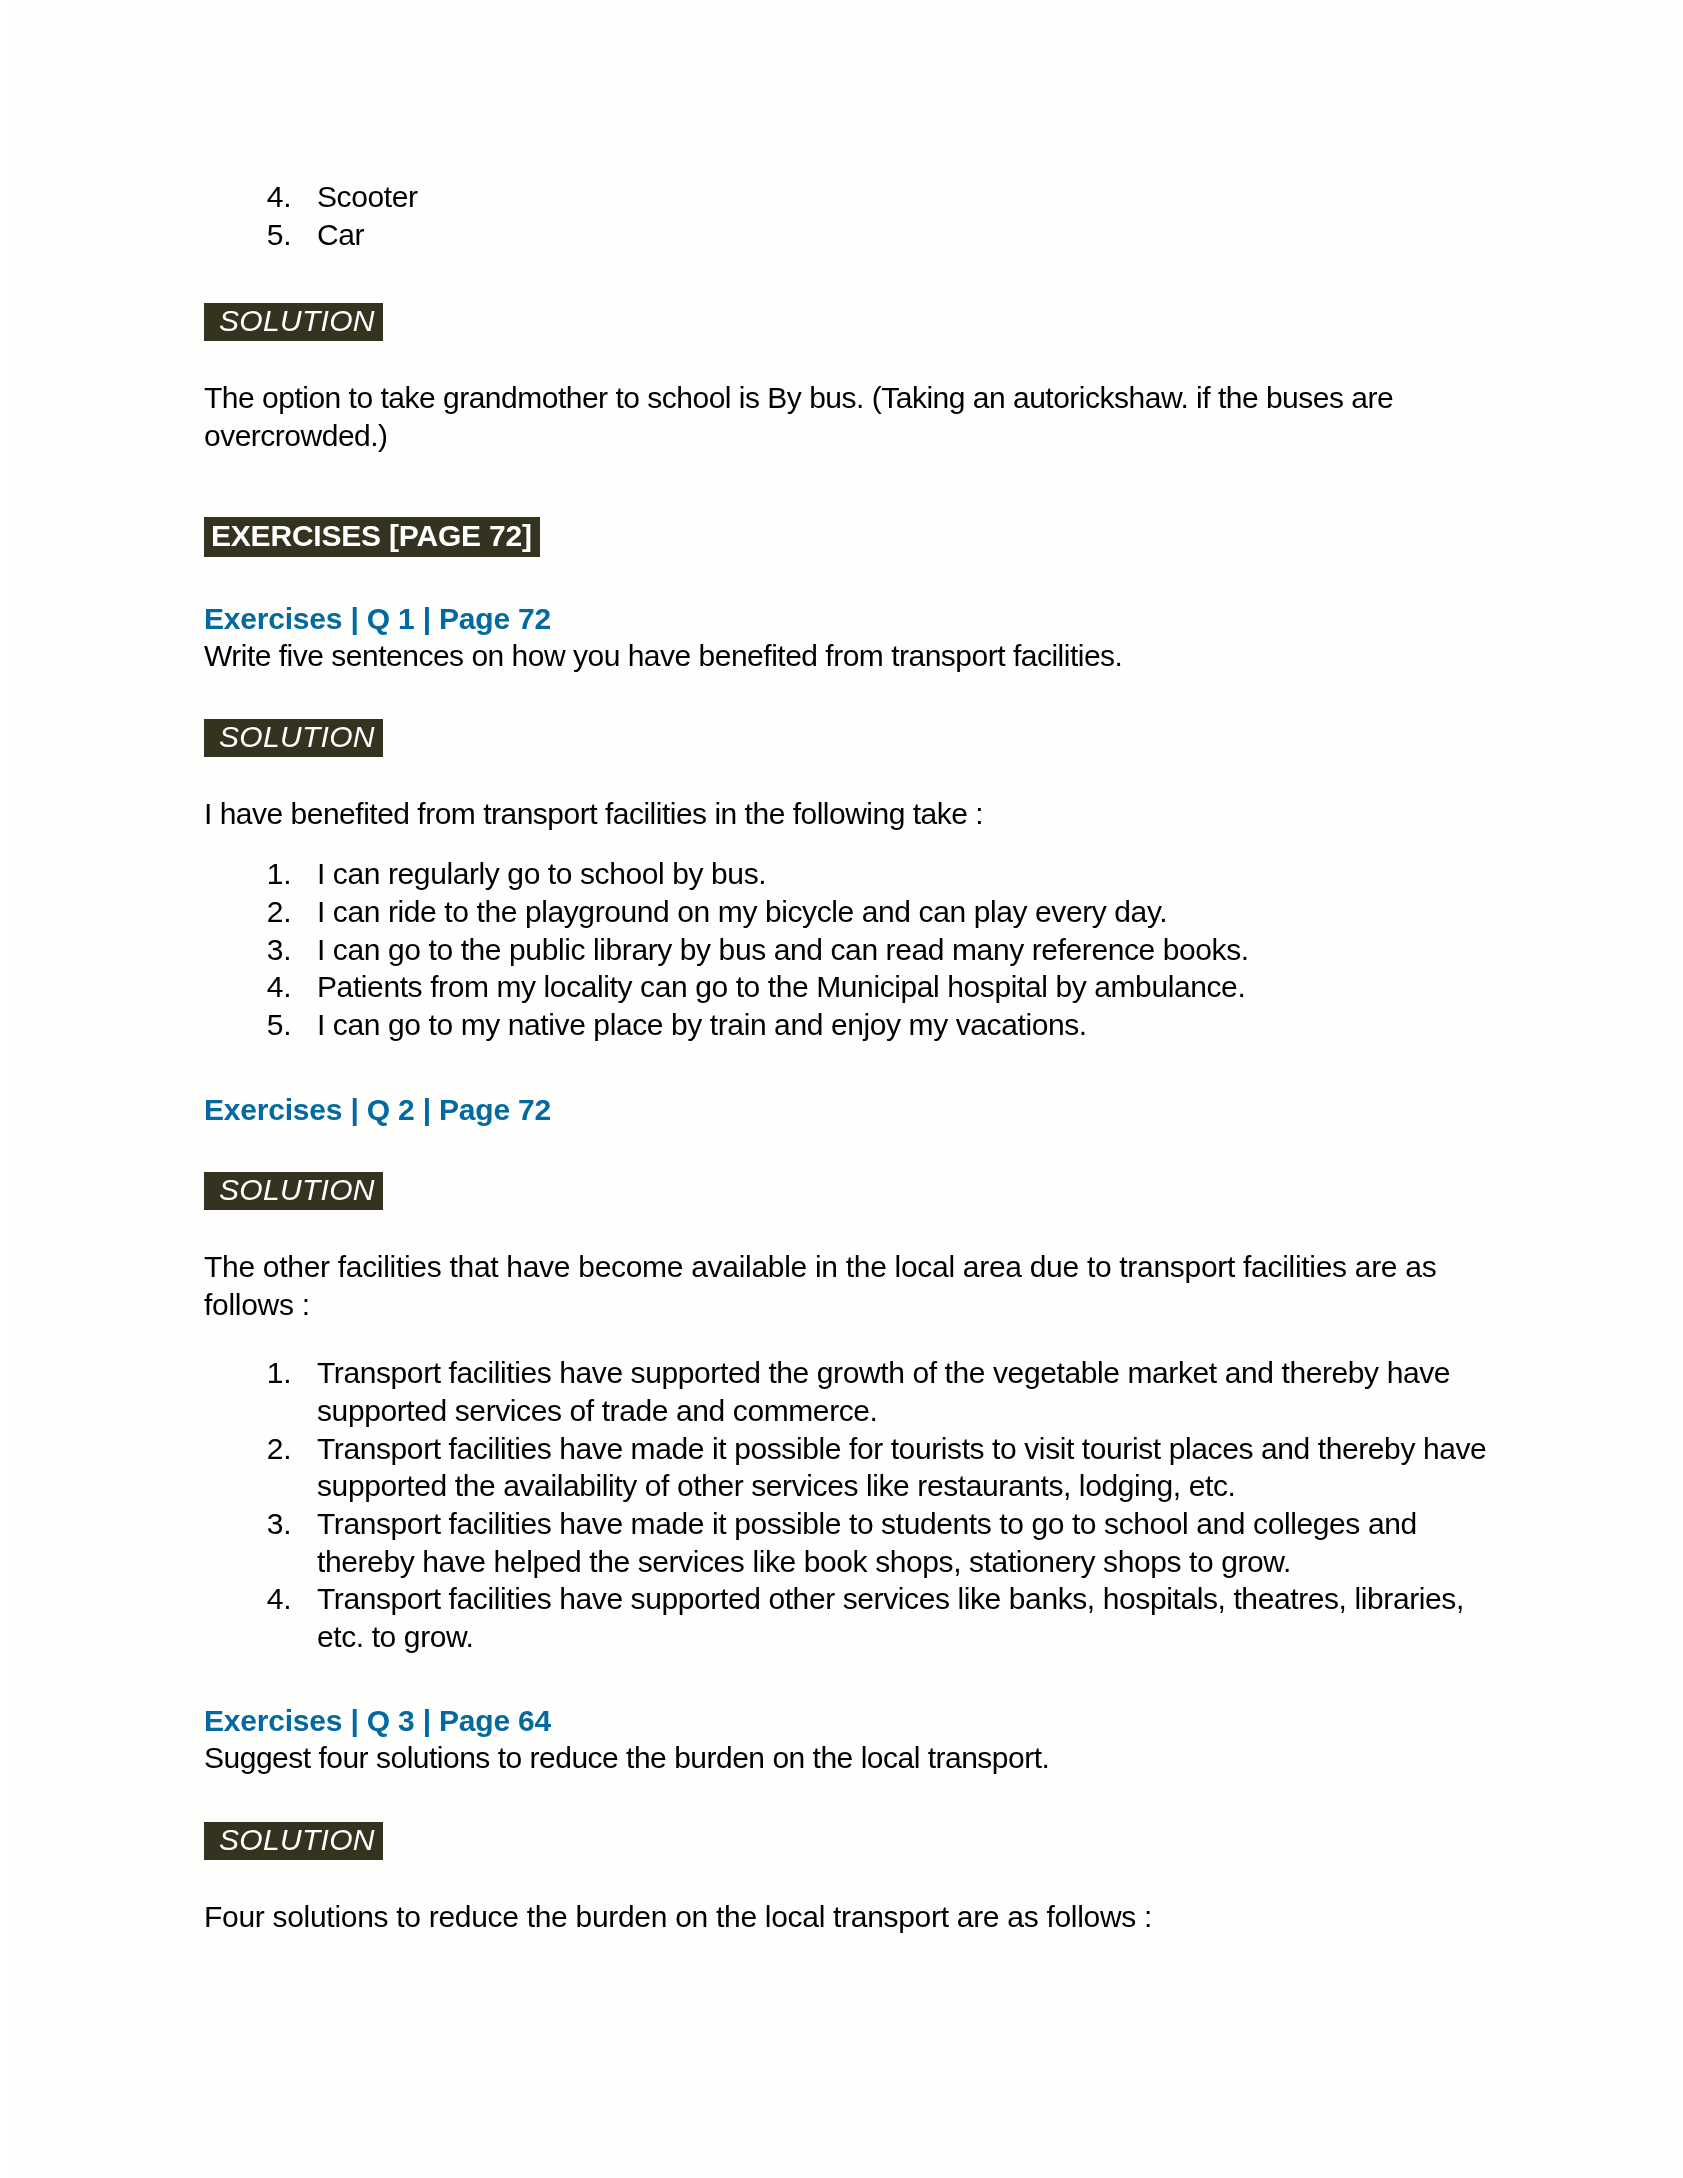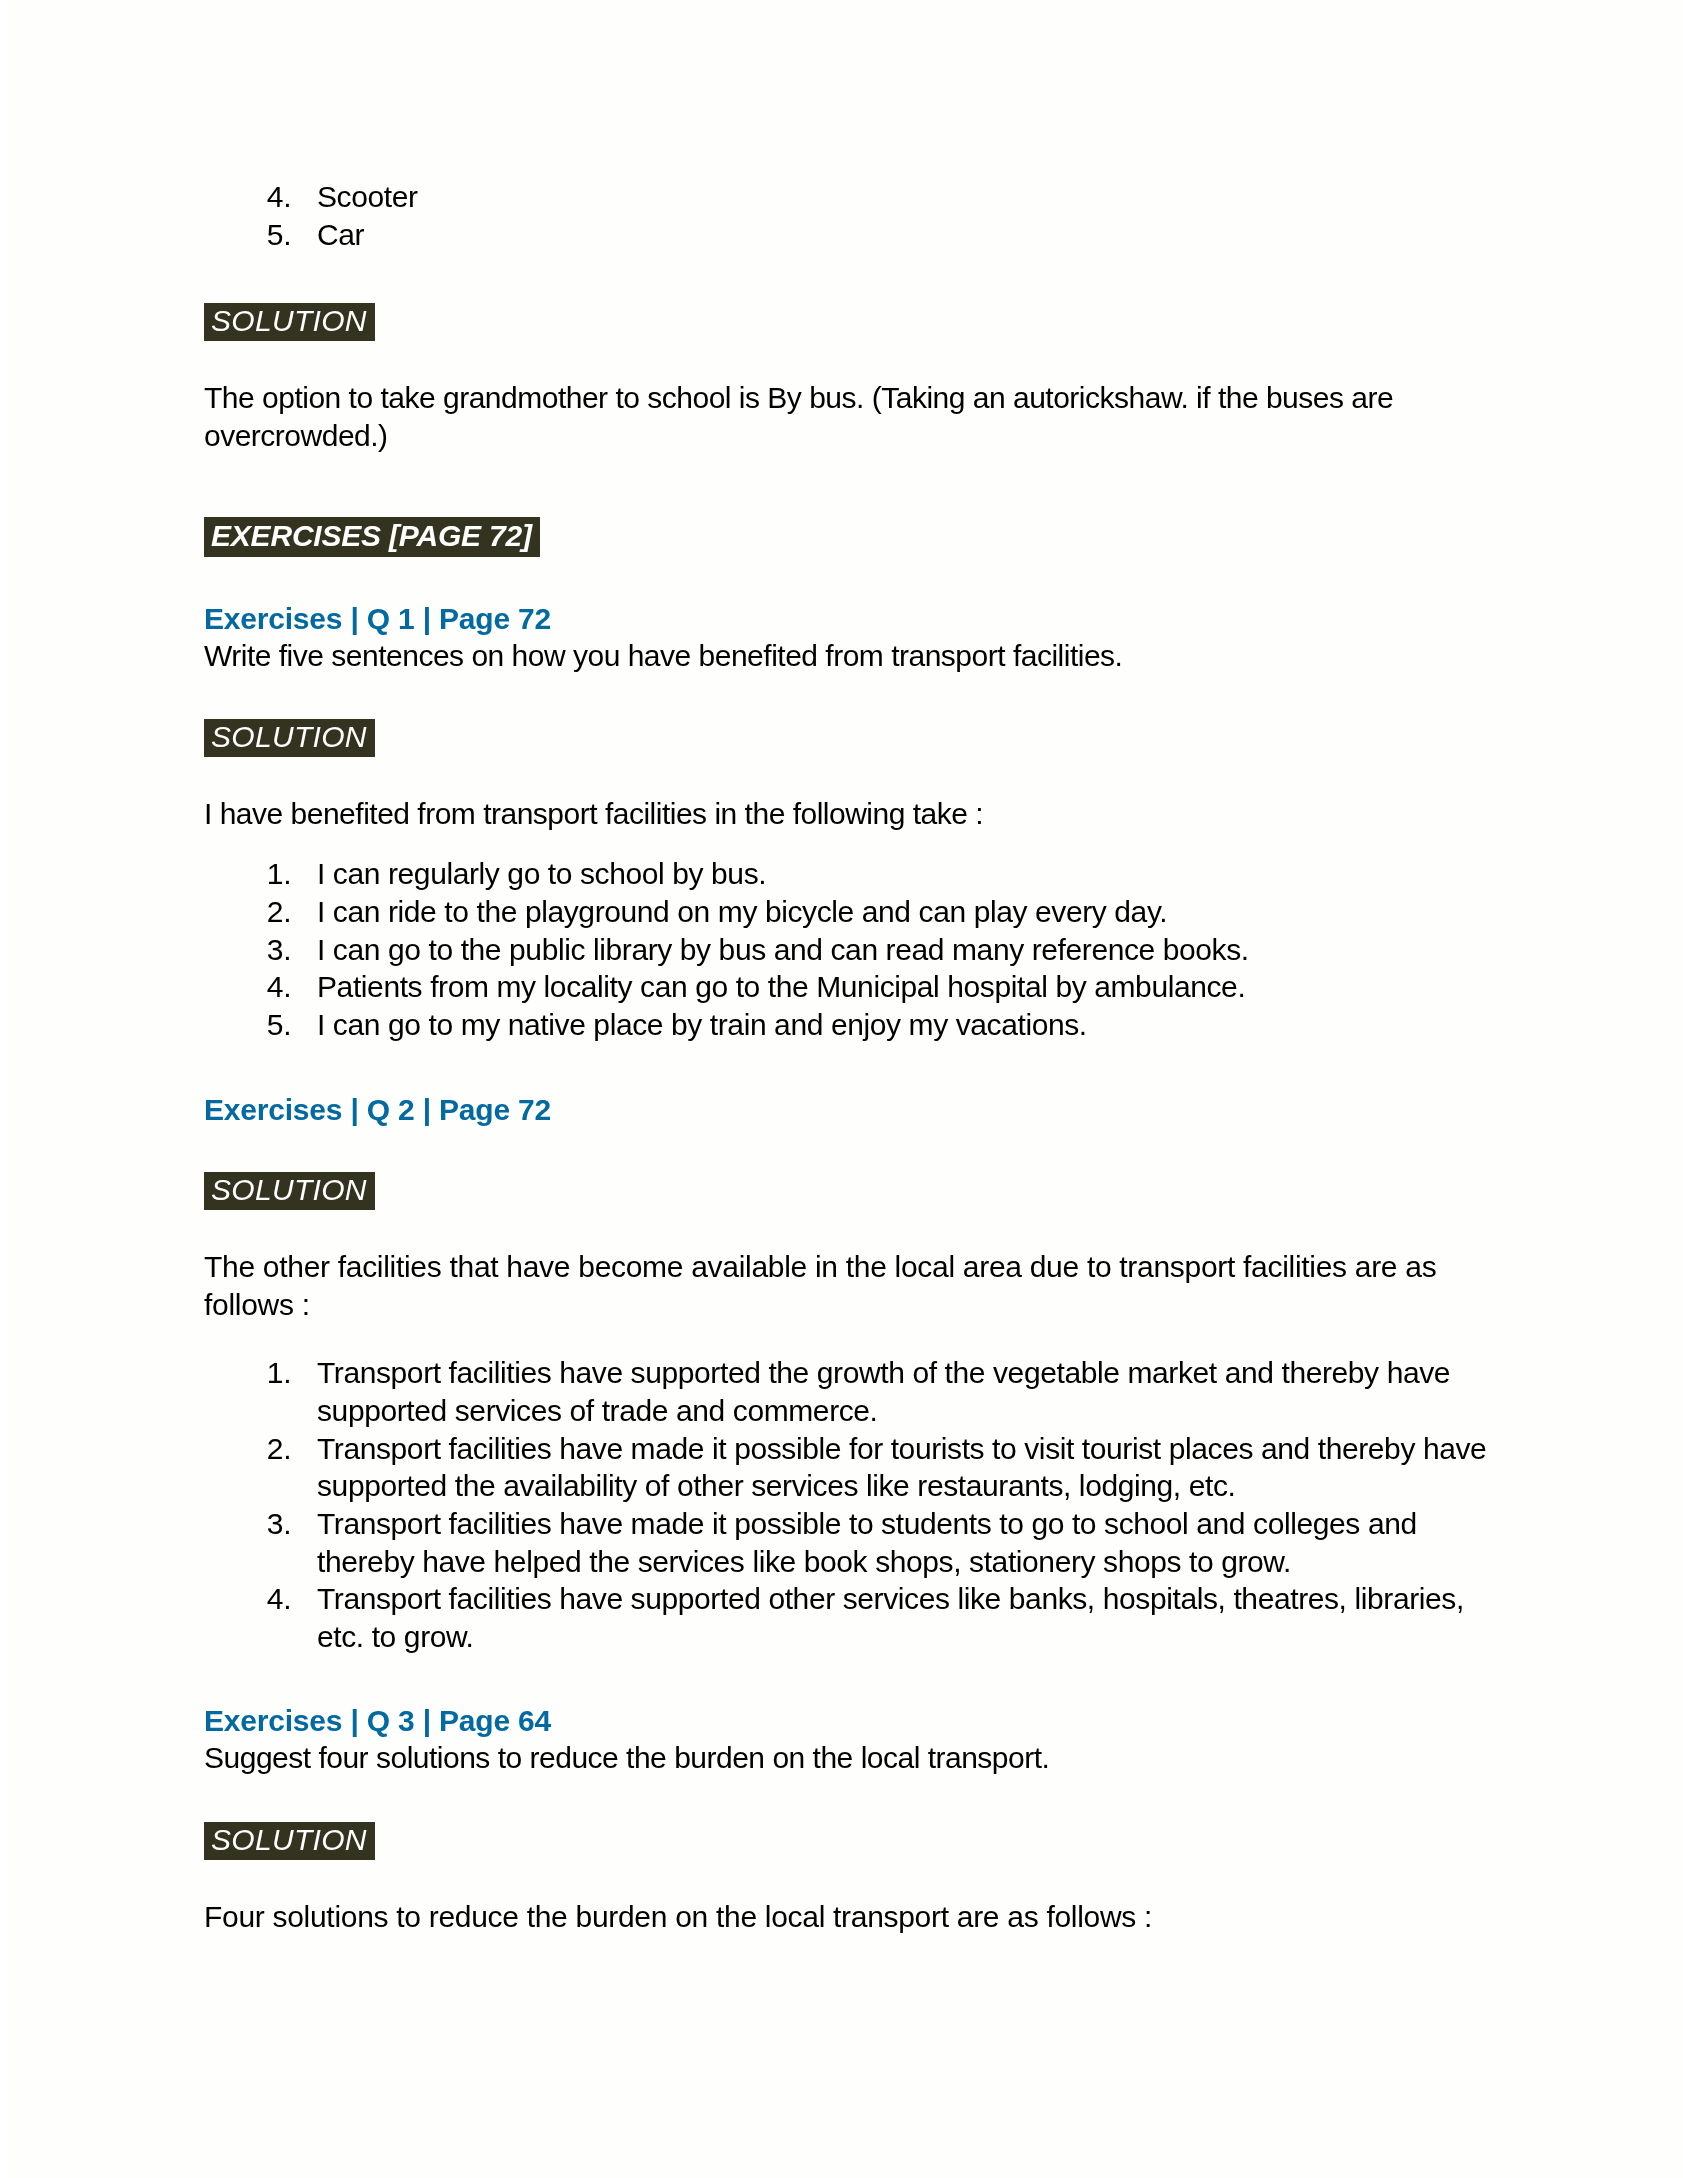--- a/index.html
+++ b/index.html
@@ -50,36 +50,35 @@
 
   
   .solution-badge {
     display: inline-block;
     background: #33331f;
     color: #ffffff;
     font-style: italic;
     font-weight: 400;
     font-size: 30px;
     letter-spacing: 0.3px;
-    padding: 3px 8px 5px 7px;
+    padding: 3px 8px 5px 15px;
     line-height: 1.0;
   }
   .solution-wrap { margin: 0; }
 
   
   .exercises-banner {
     display: inline-block;
     background: #33331f;
     color: #ffffff;
     font-weight: bold;
     font-size: 30px;
     letter-spacing: -0.2px;
     padding: 4px 8px 6px 7px;
     line-height: 1.0;
-    font-style: italic;
   }
 
   
   .q-heading {
     color: #0369a1;
     font-weight: bold;
     font-size: 30px;
     letter-spacing: -0.2px;
     line-height: 1.2;
     margin: 0;

